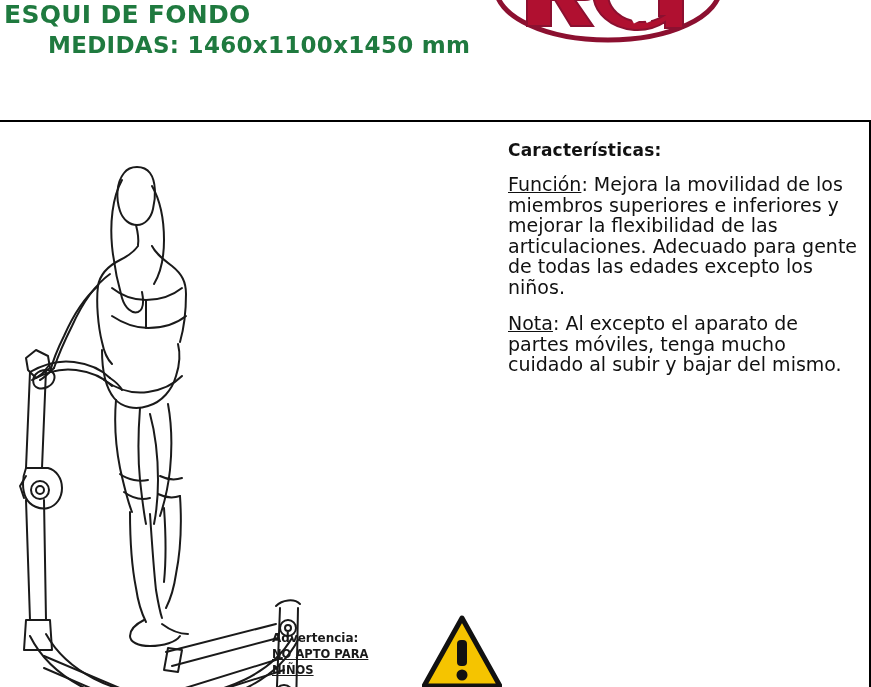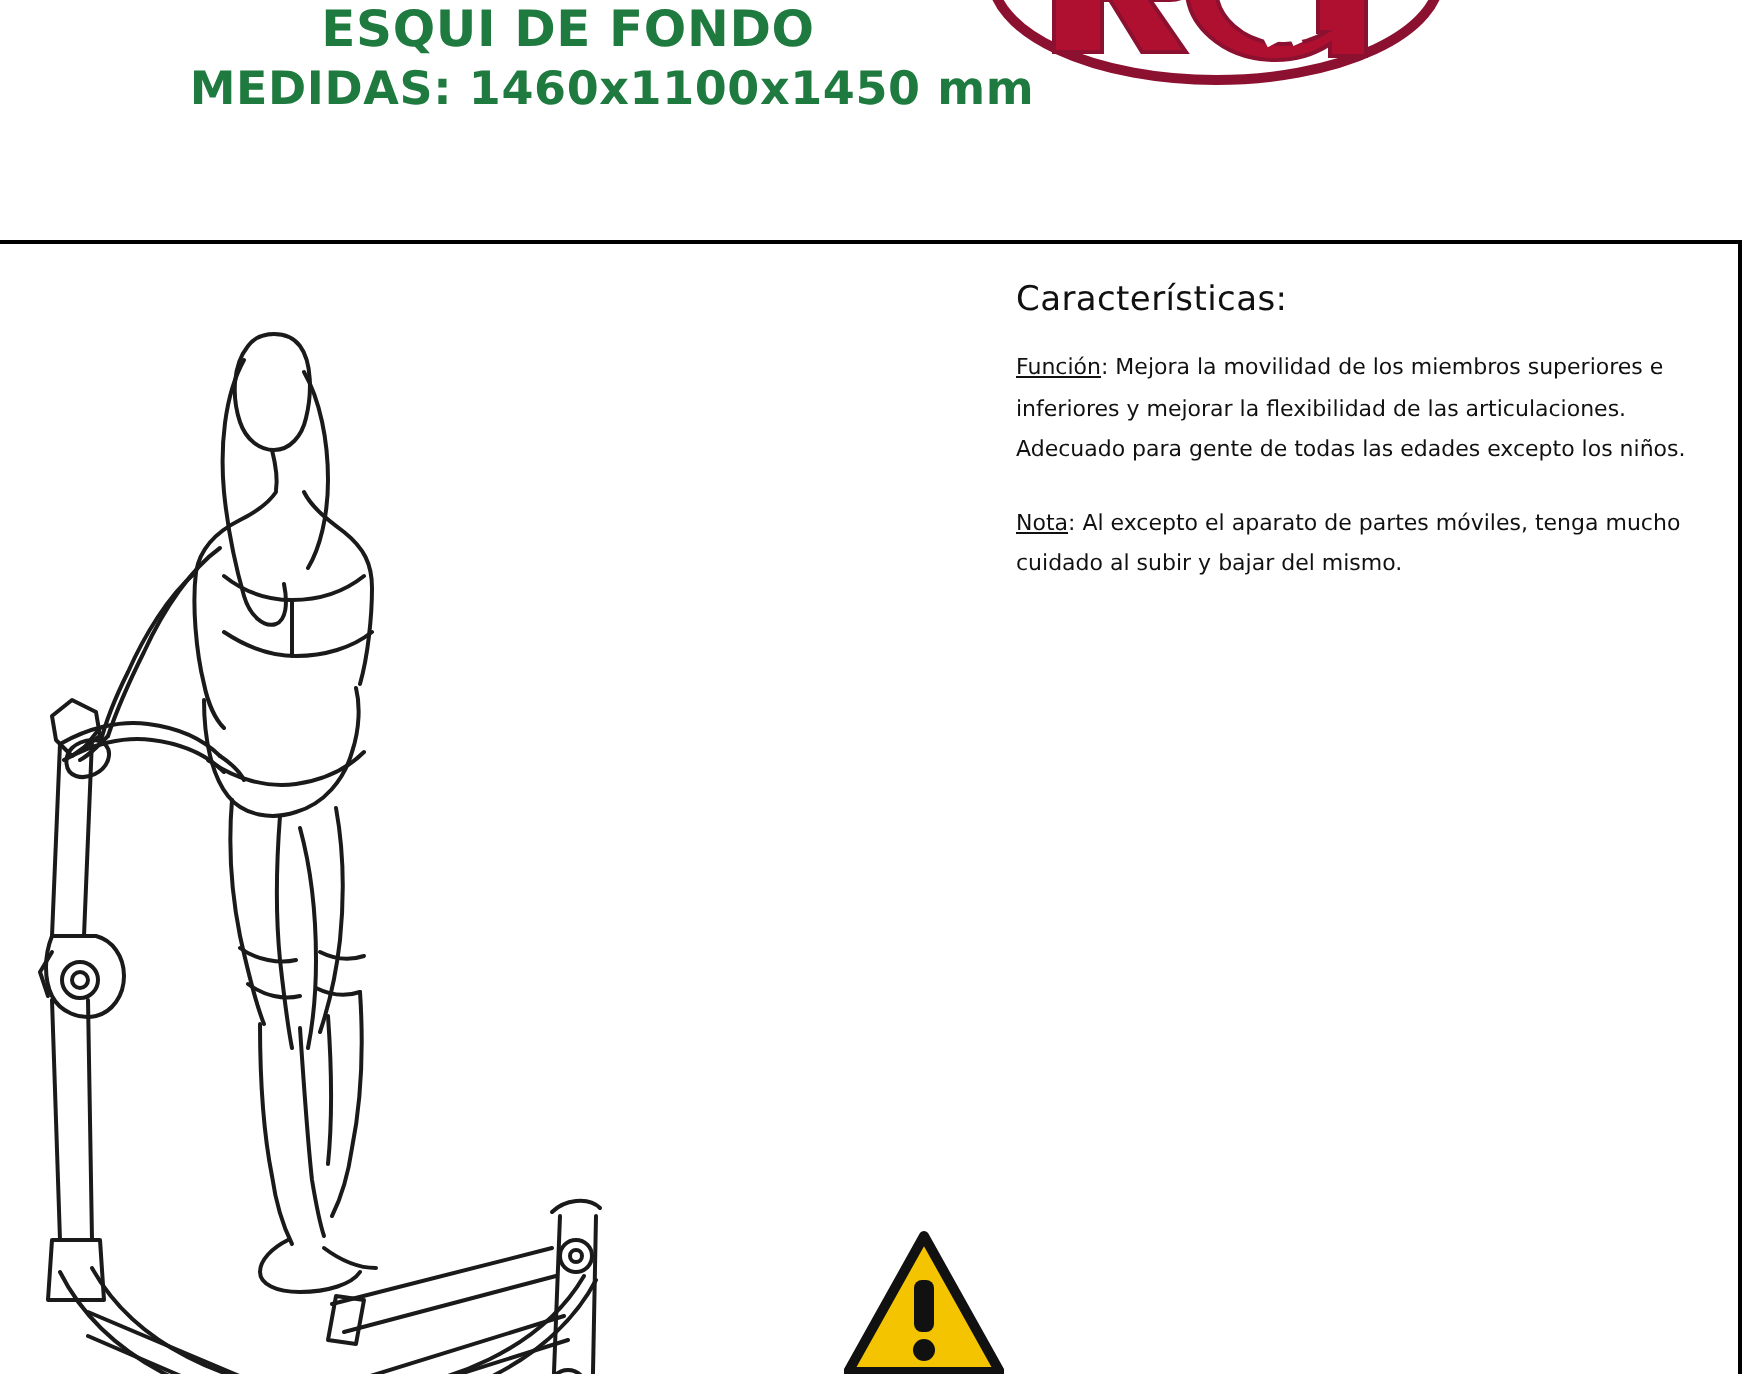--- a/index.html
+++ b/index.html
@@ -21,21 +21,20 @@
     left: 0;
     top: 0;
     width: 871px;
     height: 112px;
   }
   .title-block {
     position: absolute;
     left: 4px;
     top: 0px;
     width: 560px;
-    text-align: center;
   }
   .title-line {
     color: #1f7a3f;
     font-weight: bold;
     font-size: 24px;
     line-height: 30px;
     white-space: nowrap;
     letter-spacing: 0.3px;
   }
   .title-line.t1 { font-size: 25px; }
@@ -107,26 +106,26 @@
   .text-col {
     position: absolute;
     left: 508px;
     top: 140px;
     width: 352px;
     color: #111111;
     font-family: "DejaVu Sans", sans-serif;
   }
   .carac-heading {
     font-size: 17px;
-    font-weight: normal;
+    font-weight: bold;
     letter-spacing: 0.2px;
     margin-bottom: 14px;
   }
   .para {
-    font-size: 11px;
+    font-size: 19px;
     line-height: 20.5px;
     margin-bottom: 16px;
   }
   .para .lbl {
     text-decoration: underline;
   }
 
   
   .right-rule {
     position: absolute;
@@ -247,20 +246,24 @@
 
     <path d="M108 602 l76 0 l-8 -18 l-60 0 z"></path>
     <path d="M116 584 l60 0"></path>
     <path d="M96 604 c0 12 22 20 50 20 c28 0 50 -8 50 -20"></path>
     <path d="M96 614 c0 12 22 20 50 20 c28 0 50 -8 50 -20"></path>
     <ellipse cx="146" cy="604" rx="50" ry="12"></ellipse>
   </svg>
 </div>
 
 <div class="warning">
+  <div class="warning-text">
+    <div class="w1">Advertencia:</div>
+    <div class="w2">NO APTO PARA NIÑOS</div>
+  </div>
   <div class="warning-icon">
     <svg width="80" height="78" viewBox="0 0 80 78">
       <path d="M40 4 L78 72 L2 72 Z" fill="#f5c400" stroke="#111111" stroke-width="5" stroke-linejoin="round"></path>
       <rect x="35" y="26" width="10" height="26" rx="4" fill="#111111"></rect>
       <circle cx="40" cy="61" r="5.5" fill="#111111"></circle>
     </svg>
   </div>
 </div>
 
 <div class="text-col">

